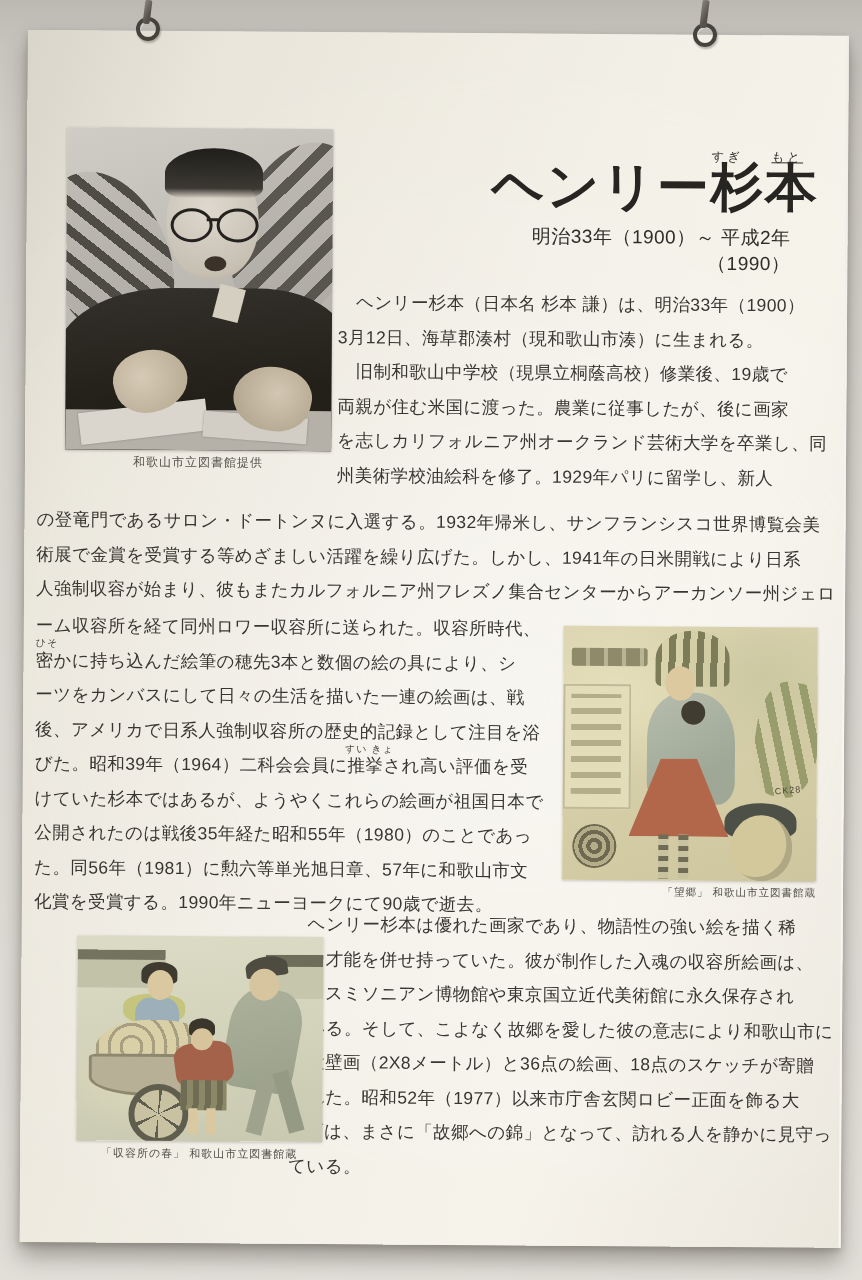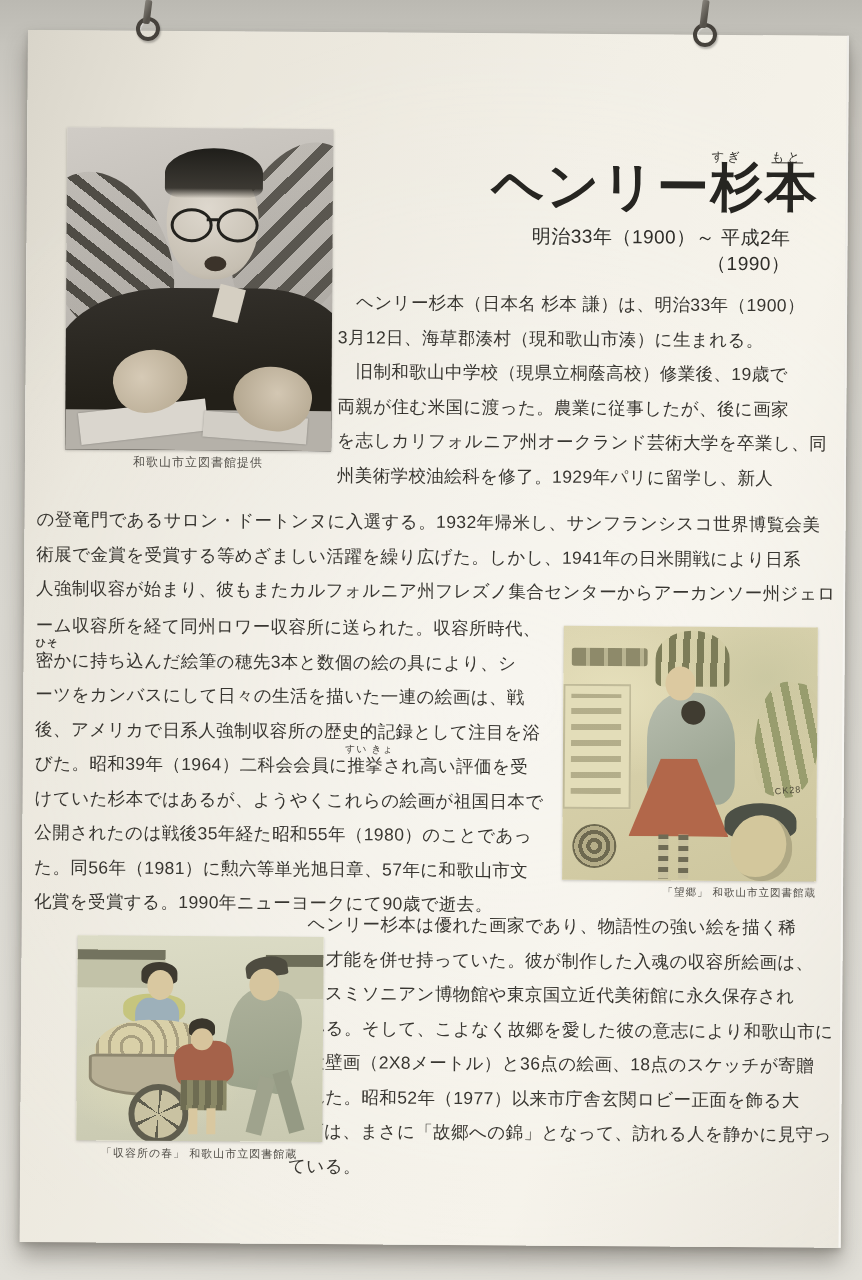--- a/index.html
+++ b/index.html
@@ -66,21 +66,21 @@
   .title-text{font-size:52px;font-weight:700;color:#262521;letter-spacing:2px;line-height:1;}
   .lifespan{margin-top:12px;padding-right:28px;font-size:19px;color:#2e2d29;letter-spacing:.5px;}
   
   .tb{position:absolute;margin:0;font-size:17.5px;line-height:34.5px;letter-spacing:.4px;
     color:#383631;white-space:pre;font-weight:500;}
   .tb-1{left:312px;top:253px;}
   .tb-2{left:12px;top:472px;}
   .tb-3{left:12px;top:578px;}
   .tb-4{left:268px;top:875px;}
   .ruby{position:absolute;font-size:10px;color:#45433d;letter-spacing:1px;white-space:pre;}
-  .ruby-hiso{left:12px;top:606px;font-weight:bold;}
+  .ruby-hiso{left:12px;top:606px;}
   .ruby-suikyo{left:322px;top:710px;}
   
   .art{position:absolute;overflow:hidden;box-shadow:0 1px 3px rgba(0,0,0,.2);}
   .art span{position:absolute;display:block;}
   .art-bokyo{left:540px;top:592px;width:254px;height:254px;
     background:
       radial-gradient(60% 45% at 20% 28%, rgba(232,226,190,.9), rgba(232,226,190,0) 70%),
       radial-gradient(55% 45% at 80% 20%, rgba(200,198,160,.8), rgba(200,198,160,0) 70%),
       linear-gradient(160deg,#ddd6b2 0%,#d6cfa9 45%,#cdc69e 100%);}
   .b-train{left:8px;top:22px;width:76px;height:18px;

